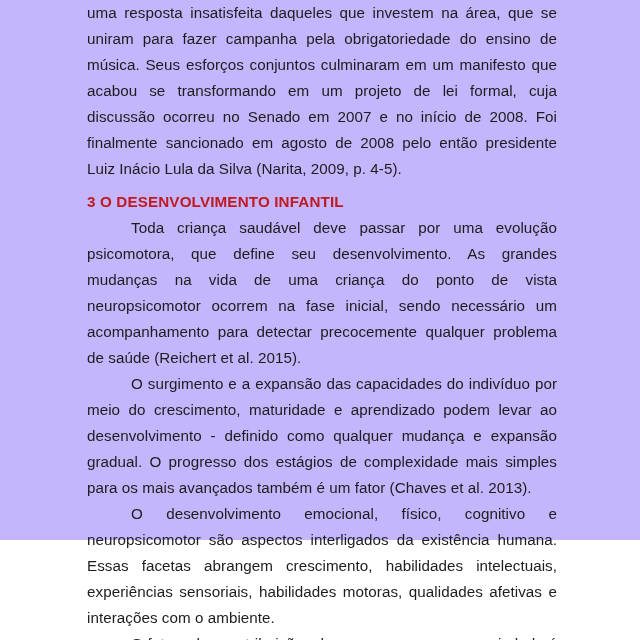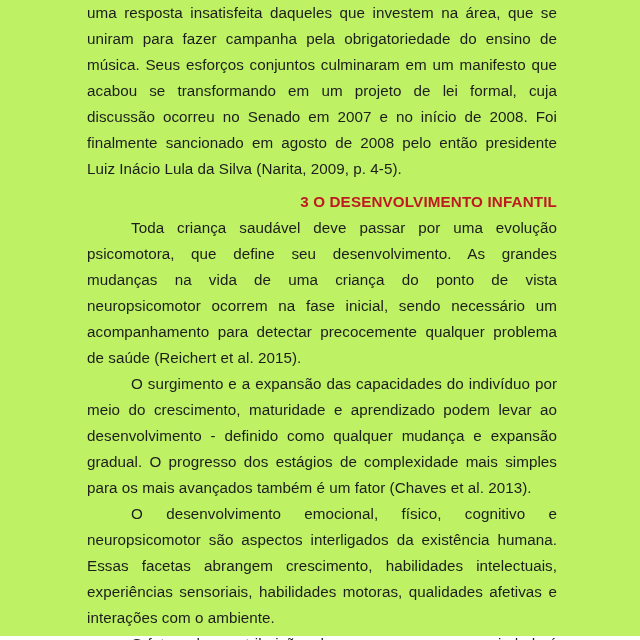--- a/index.html
+++ b/index.html
@@ -14,22 +14,22 @@
     height: 640px;
     overflow: hidden;
     font-family: "Liberation Sans", "DejaVu Sans", sans-serif;
     color: #1b1b1b;
     -webkit-font-smoothing: antialiased;
   }
 
   .page {
     position: relative;
     width: 640px;
-    height: 636px;
-    background: #bef264;
+    height: 540px;
+    background: #c4b5fd;
     box-sizing: border-box;
   }
 
   
   .text-column {
     position: absolute;
     left: 87px;
     top: 0px;
     width: 470px;
   }
@@ -55,21 +55,21 @@
     text-indent: 44px;
   }
 
   .section-heading {
     margin: 0;
     padding: 0;
     font-size: 15.2px;
     line-height: 26px;
     font-weight: bold;
     color: #bf1a21;
-    text-align: right;
+    text-align: left;
     letter-spacing: 0.15px;
   }
 
   .heading-block {
     
     margin-top: 7px;
     margin-bottom: 0px;
   }
 </style>
 </head>

